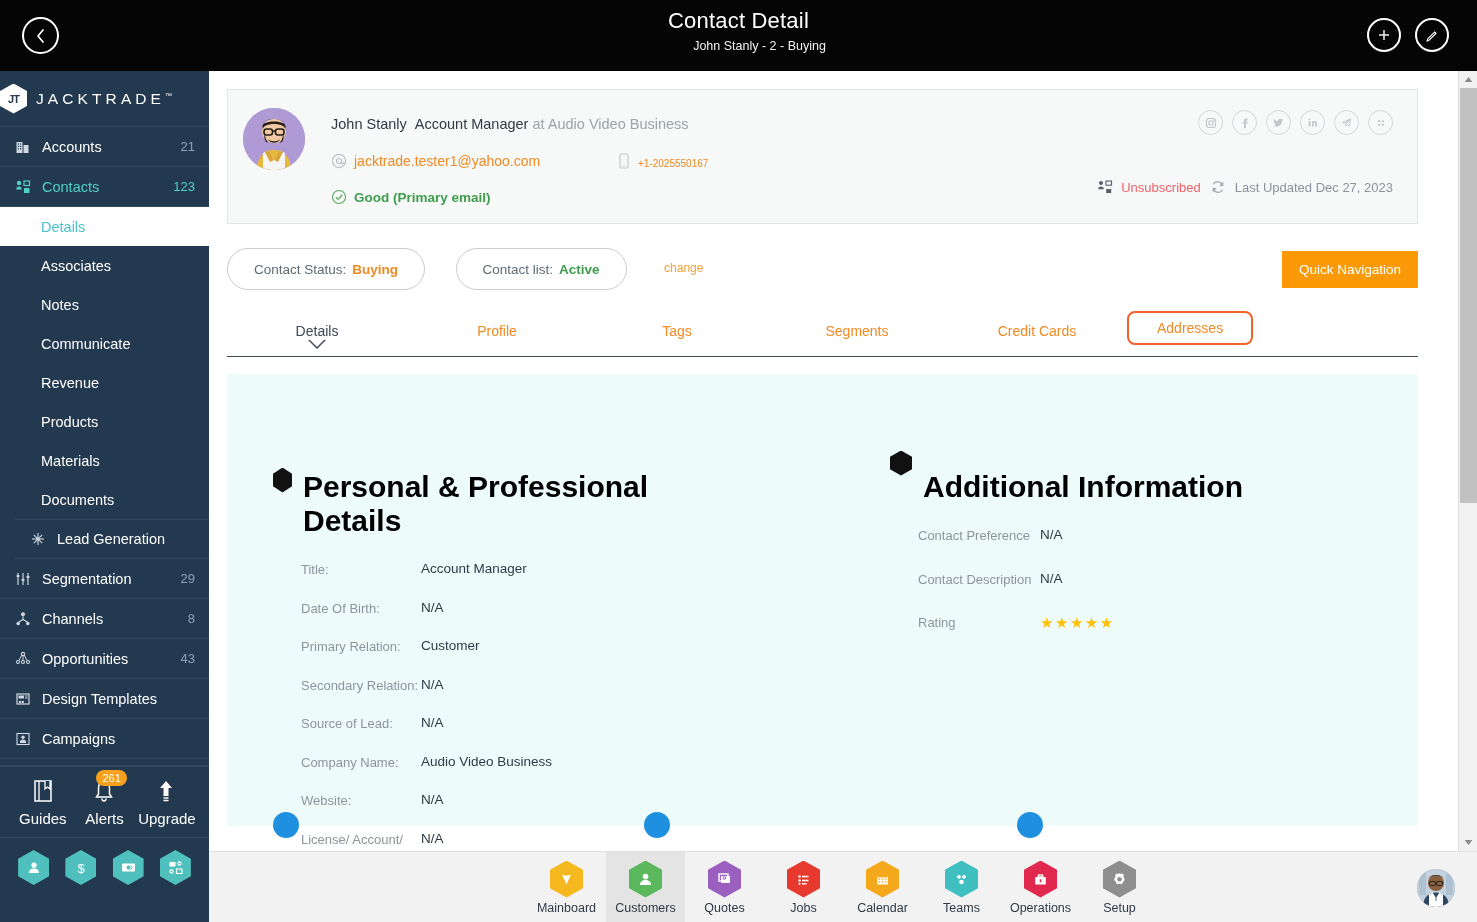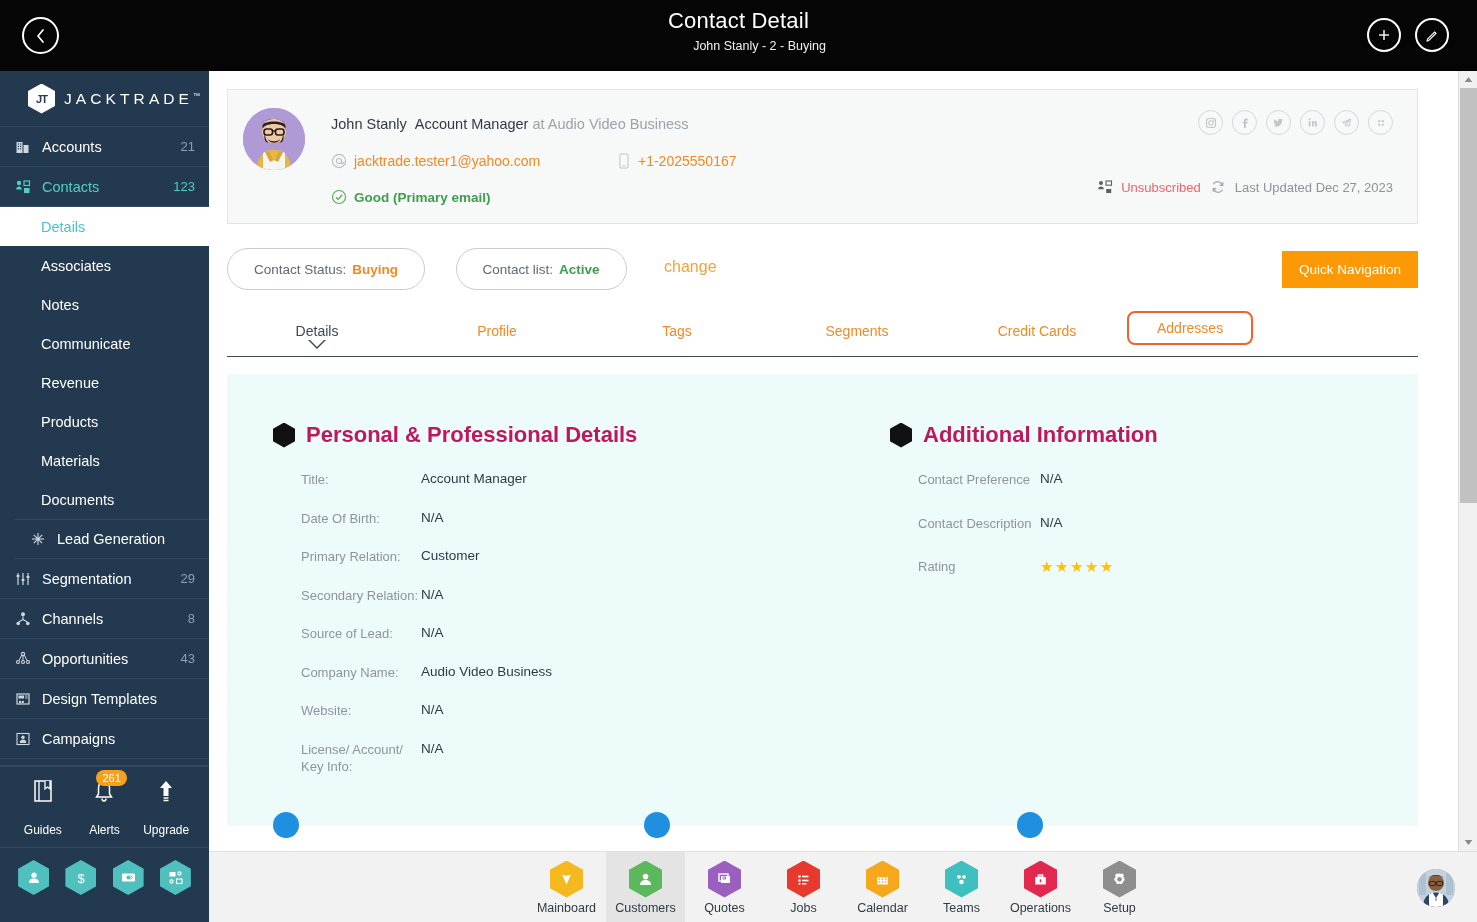--- a/index.html
+++ b/index.html
@@ -32,21 +32,21 @@
     width: 34px; height: 34px; border: 2px solid #fff; border-radius: 50%;
     display:flex; align-items:center; justify-content:center; cursor:pointer;
   }
 
   
   .sidebar {
     position: absolute; top: 71px; left: 0; width: 209px; height: 851px;
     background: #23394f; color: #ffffff;
   }
   .brand {
-    height: 56px; display: flex; align-items: center; gap: 9px; padding-left: 28px;
+    height: 56px; display: flex; align-items: center; gap: 9px; padding-left: 0;
     border-bottom: 1px solid #33495e;
   }
   .brand-hex {
     width: 27px; height: 30px; background: #ffffff;
     clip-path: polygon(50% 0%, 100% 25%, 100% 75%, 50% 100%, 0% 75%, 0% 25%);
     display:flex; align-items:center; justify-content:center;
   }
   .brand-hex span { color: #23394f; font-size: 11px; font-weight: bold; letter-spacing: -1px; }
   .brand-name { font-size: 15.5px; letter-spacing: 4.1px; font-weight: 500; }
   .brand-tm { font-size: 7px; vertical-align: super; letter-spacing: 0; }
@@ -67,21 +67,21 @@
   }
   .sub-row.active { background: #ffffff; color: #4ac3cc; }
 
   .nav-sep { height: 7px; border-bottom: 1px solid #33495e; }
 
   .util-row {
     display: flex; justify-content: space-around; align-items: flex-end;
     padding: 12px 12px 10px; border-bottom: 1px solid #33495e; border-top: 1px solid #33495e;
   }
   .util-item { text-align: center; cursor: pointer; position: relative; width: 56px; }
-  .util-item .ulabel { font-size: 12px; margin-top: 14px; }
+  .util-item .ulabel { font-size: 15px; margin-top: 1px; }
   .badge {
     position: absolute; top: -9px; left: 20px; background: #f5a11e; color: #fff;
     font-size: 11px; border-radius: 9px; padding: 2px 6px; font-weight: 500;
   }
   .hex-row { display:flex; justify-content: space-around; align-items:center; padding: 12px 10px; }
   .hex-ic {
     width: 31px; height: 35px; background: #4fc0bd;
     clip-path: polygon(50% 0%, 100% 25%, 100% 75%, 50% 100%, 0% 75%, 0% 25%);
     display:flex; align-items:center; justify-content:center; cursor:pointer;
   }
@@ -99,21 +99,21 @@
   }
   .avatar {
     position: absolute; left: 15px; top: 18px; width: 62px; height: 62px;
     border-radius: 50%; overflow: hidden; background: #b19cd9;
   }
   .ci-name { position: absolute; left: 103px; top: 26px; font-size: 14.5px; }
   .ci-name .nm { color: #2f3a44; }
   .ci-name .role { color: #2f3a44; margin-left: 8px; }
   .ci-name .at { color: #9aa3ab; }
   .ci-email { position: absolute; left: 103px; top: 63px; font-size: 14px; color: #f08a24; display:flex; align-items:center; gap:7px; cursor:pointer; }
-  .ci-phone { position: absolute; left: 391px; top: 63px; font-size: 14px; color: #f08a24; display:flex; align-items:flex-start; gap:9px; }
+  .ci-phone { position: absolute; left: 391px; top: 63px; font-size: 10px; color: #f08a24; display:flex; align-items:flex-end; gap:9px; }
   .ci-good { position: absolute; left: 103px; top: 99px; font-size: 13.5px; color: #3f9e4d; font-weight: bold; display:flex; align-items:center; gap:7px; }
   .social {
     position: absolute; right: 24px; top: 20px; display: flex; gap: 9px;
   }
   .soc {
     width: 25px; height: 25px; border-radius: 50%; border: 1px solid #d4d7da;
     display:flex; align-items:center; justify-content:center; color: #c2c6ca; cursor: pointer;
   }
   .meta-right { position: absolute; right: 24px; top: 88px; display: flex; align-items: center; gap: 8px; font-size: 13px; }
   .unsub { color: #f0626a; }
@@ -123,21 +123,21 @@
   .pill-row { position: relative; margin: 24px 0 0 9px; height: 44px; }
   .pill {
     display: inline-flex; align-items: center; justify-content: center;
     height: 42px; border: 1px solid #c9ccd0; border-radius: 22px;
     font-size: 13.5px; color: #5e6a74; padding: 0 26px; cursor: pointer;
   }
   .pill b { margin-left: 6px; }
   .pill.buying b { color: #f08a24; }
   .pill.active b { color: #3f9e4d; }
   .pill2 { margin-left: 26px; }
-  .change-link { color: #f3a33c; font-size: 16px; margin-left: 33px; cursor: pointer; vertical-align: 2px; }
+  .change-link { color: #f3a33c; font-size: 12px; margin-left: 33px; cursor: pointer; vertical-align: 2px; }
   .qnav-btn {
     position: absolute; right: 20px; top: 3px; background: #fb9a06; color: #fff;
     font-size: 13.5px; padding: 11px 17px; border: none; cursor: pointer;
   }
 
   
   .tabs {
     position: relative; margin: 26px 20px 0 9px; height: 39px;
     border-bottom: 1px solid #3d4852; display: flex; align-items: flex-start;
   }
@@ -165,21 +165,21 @@
   .detail-panel {
     margin: 17px 20px 0 9px; background: #eefbfb; height: 452px; position: relative;
   }
   .col-left { position: absolute; left: 46px; top: 48px; width: 420px; }
   .col-right { position: absolute; left: 663px; top: 48px; width: 420px; }
   .sect-head { display: flex; align-items: center; gap: 11px; margin-bottom: 23px; }
   .sect-hex {
     width: 22px; height: 25px; background: #111111;
     clip-path: polygon(50% 0%, 100% 25%, 100% 75%, 50% 100%, 0% 75%, 0% 25%);
   }
-  .sect-title { font-size: 22px; font-weight: bold; color: #be185d; }
+  .sect-title { font-size: 30px; font-weight: bold; color: #000000; margin-top: 48px; }
   .frow { display: flex; margin-bottom: 21px; align-items: flex-start; }
   .flabel { width: 148px; font-size: 13px; color: #8c959d; line-height: 1.35; padding-left: 28px; }
   .fvalue { font-size: 13.5px; color: #2f3a44; }
   .stars { color: #ffc107; font-size: 15px; letter-spacing: 1.5px; }
 
   .bottom-dots { position: absolute; bottom: -14px; left: 0; width: 100%; height: 28px; }
   .bdot { position: absolute; width: 26px; height: 26px; border-radius: 50%; background: #1f8fe0; }
 
   
   .scrollbar {

